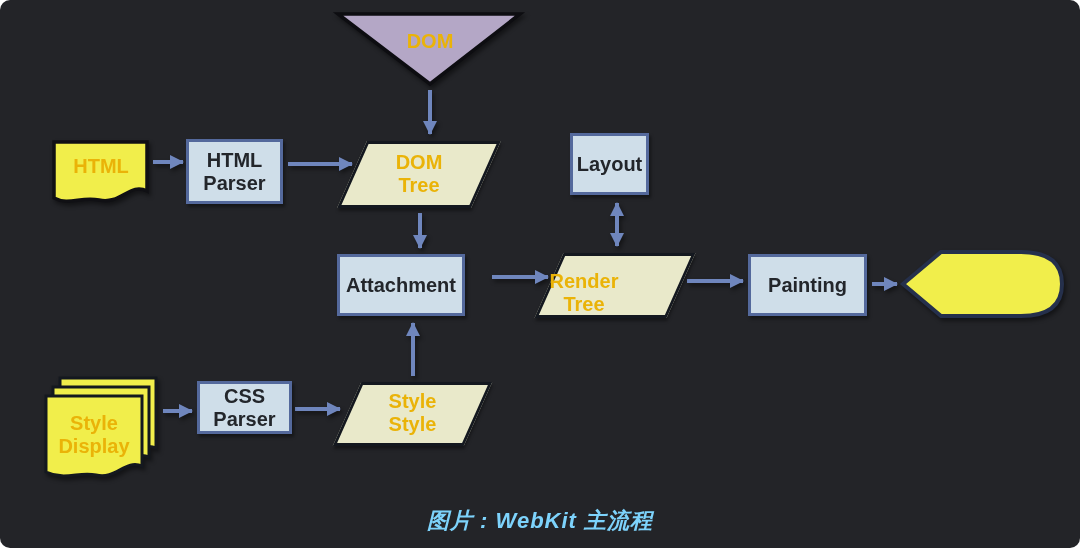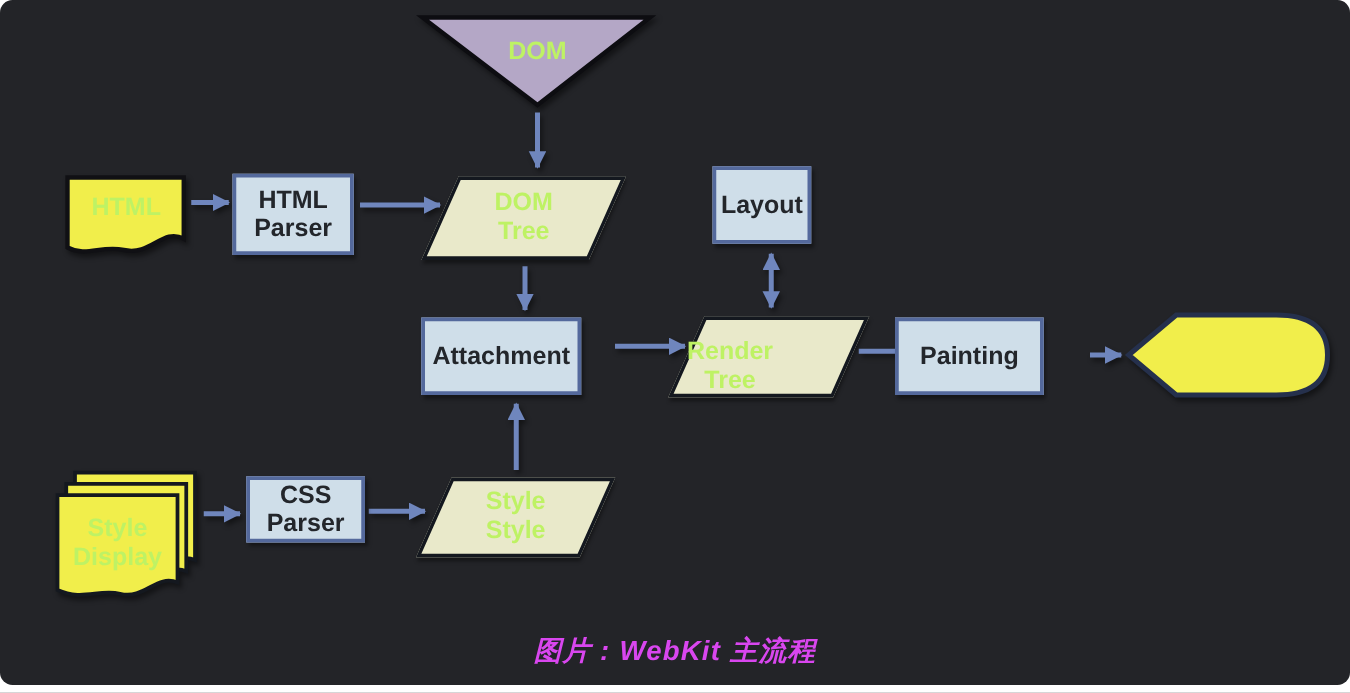--- a/index.html
+++ b/index.html
@@ -23,26 +23,26 @@
   }
   .box span{display:block;color:#23262b;font-size:20px;font-weight:600;line-height:1.15;text-align:center;}
   .para{
     position:absolute;box-sizing:border-box;
     background:#e9e9ca;border:3px solid #14181f;
     transform:skewX(-24deg);
     box-shadow:2px 3px 3px rgba(0,0,0,.4);
   }
   .nlabel{
     position:absolute;display:flex;flex-direction:column;align-items:center;justify-content:center;
-    color:#bef264;font-size:20px;font-weight:600;line-height:1.15;text-align:center;pointer-events:none;
+    color:#eab308;font-size:20px;font-weight:600;line-height:1.15;text-align:center;pointer-events:none;
   }
   .nlabel span{display:block;}
   .caption{
     position:absolute;left:0;right:0;top:506px;text-align:center;
-    color:#d946ef;font-size:22px;font-style:italic;font-weight:700;letter-spacing:1px;
+    color:#7dd3fc;font-size:22px;font-style:italic;font-weight:700;letter-spacing:1px;
   }
 </style>
 </head>
 <body>
 
 <div class="stage">
   <div class="canvas">
 
     <svg class="layer" width="1080" height="548" viewBox="0 0 1080 548">
       <defs>
@@ -83,21 +83,21 @@
     <div class="box" style="left:186px;top:139px;width:97px;height:65px">
       <span>HTML</span>
       <span>Parser</span>
     </div>
     <div class="box" style="left:570px;top:133px;width:79px;height:62px">
       <span>Layout</span>
     </div>
     <div class="box" style="left:337px;top:254px;width:128px;height:62px">
       <span>Attachment</span>
     </div>
-    <div class="box" style="left:716px;top:254px;width:119px;height:62px">
+    <div class="box" style="left:748px;top:254px;width:119px;height:62px">
       <span>Painting</span>
     </div>
     <div class="box" style="left:197px;top:381px;width:95px;height:53px">
       <span>CSS</span>
       <span>Parser</span>
     </div>
 
     <div class="nlabel" style="left:355px;top:16px;width:150px;height:50px">
       <span>DOM</span>
     </div>

